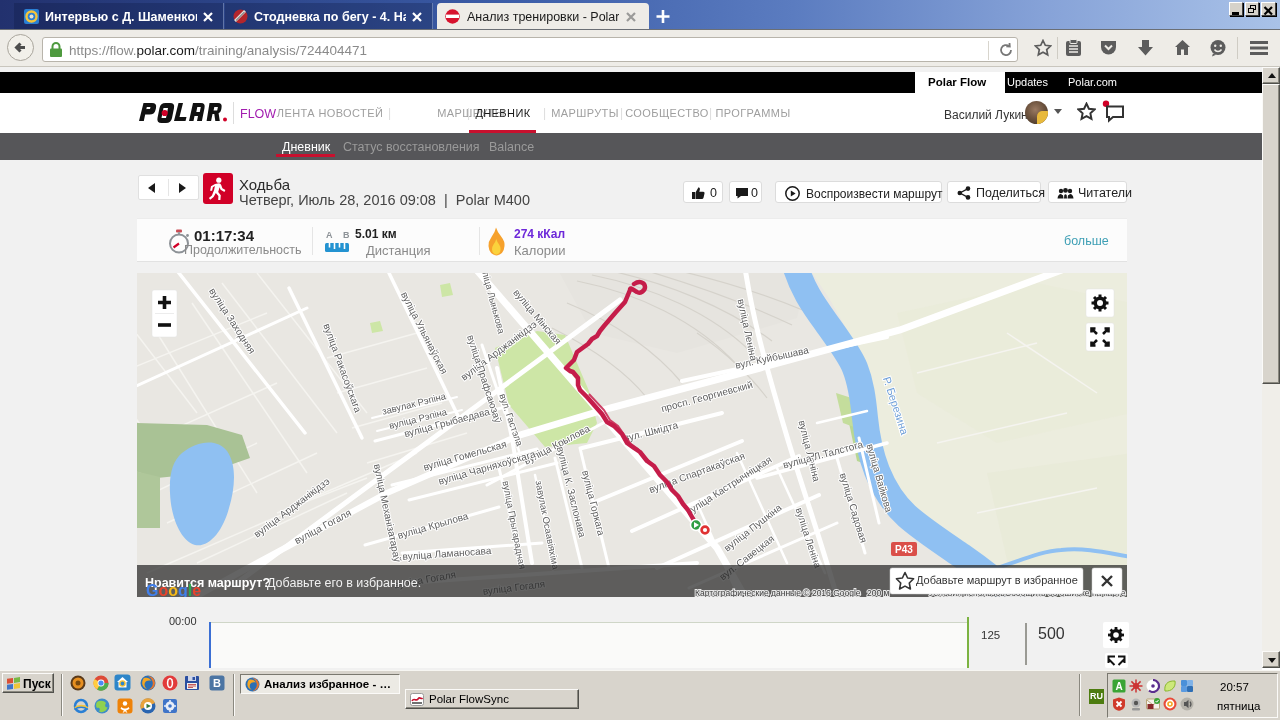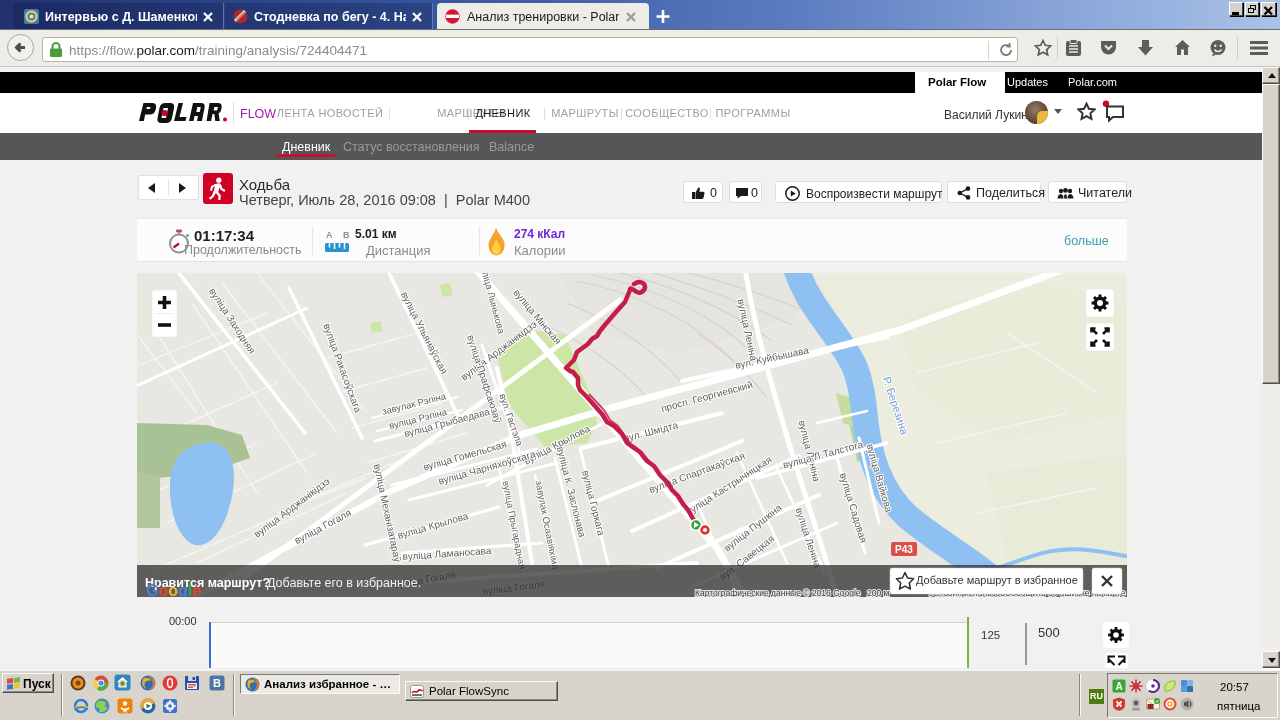--- a/index.html
+++ b/index.html
@@ -472,21 +472,21 @@
       </g>
     </g>
   </svg>
 
   <div class="abs" style="left:169px;top:548px;font-size:11px;color:#333;">00:00</div>
   <div class="abs" style="left:210px;top:555px;width:758px;height:46px;background:#fafaf9;border-top:1px solid #cfd6c8;"></div>
   <div class="abs" style="left:209px;top:555px;width:2px;height:46px;background:#3b6fd4;"></div>
   <div class="abs" style="left:967px;top:550px;width:2px;height:51px;background:#7cb342;"></div>
   <div class="abs" style="left:1025px;top:556px;width:2px;height:42px;background:#9a9a94;"></div>
   <div class="abs" style="left:981px;top:562px;font-size:11.5px;color:#333;">125</div>
-  <div class="abs" style="left:1038px;top:558px;font-size:13px;color:#333;">500</div>
+  <div class="abs" style="left:1038px;top:558px;font-size:16px;color:#333;">500</div>
   <div class="abs" style="left:1103px;top:555px;width:26px;height:26px;background:#fff;border-radius:2px;">
     <svg width="26" height="26">
           <g fill="#111">
             <circle cx="13" cy="13" r="6"></circle>
             <g stroke="#111" stroke-width="2.8">
               <path d="M13 5 V21"></path>
               <path d="M5 13 H21"></path>
               <path d="M7.5 7.5 L18.5 18.5"></path>
               <path d="M18.5 7.5 L7.5 18.5"></path>
             </g>
@@ -593,21 +593,21 @@
   <div class="abs" style="left:233px;top:3px;width:2px;height:42px;border-left:1px solid #8a887f;border-right:1px solid #fbfaf8;"></div>
 
   <div class="abs sunken" style="left:240px;top:3px;width:160px;height:20px;background:#eceae4;">
     <svg class="abs" style="left:4px;top:2px" width="15" height="15">
           <circle cx="7.5" cy="7.5" r="7" fill="#2b6fb5"></circle>
           <path d="M7.5 1 A6.5 6.5 0 0 1 14 7.5 A6.5 6.5 0 0 1 7.5 14 C11 12 12.5 9.5 11.5 6 C11 4 9.5 2 7.5 1 Z" fill="#e8762d"></path>
           <path d="M3.8 3 C6.5 2 9.5 3 10.8 5.5 C8.5 4.8 6 5.2 5 7.5 C4.2 9.5 5 11.5 6.8 12.8 C4 12 2.2 9.8 2.4 7 C2.6 5.2 3 4 3.8 3 Z" fill="#f5a623"></path>
         </svg>
     <span class="abs" style="left:23px;top:3px;font-size:11.5px;font-weight:bold;color:#000;white-space:nowrap;">Анализ избранное - …</span>
   </div>
-  <div class="abs raised" style="left:405px;top:10px;width:153px;height:20px;">
+  <div class="abs raised" style="left:405px;top:18px;width:174px;height:20px;">
     <svg class="abs" style="left:4px;top:3px" width="14" height="13">
           <rect x="0.5" y="0.5" width="13" height="12" rx="2" fill="#fff" stroke="#999"></rect>
           <path d="M2 8 C4 4 6 9 8 6 C10 3 11 7 12.5 5" stroke="#c8102e" stroke-width="1.6" fill="none"></path>
           <path d="M2 10 H12" stroke="#333" stroke-width="1.4"></path>
         </svg>
     <span class="abs" style="left:23px;top:3px;font-size:11.5px;color:#000;white-space:nowrap;">Polar FlowSync</span>
   </div>
   <div class="abs" style="left:1079px;top:3px;width:2px;height:42px;border-left:1px solid #8a887f;border-right:1px solid #fbfaf8;"></div>
 
   <div class="abs" style="left:1089px;top:18px;width:15px;height:15px;background:#4d7c0f;color:#fff;font-size:9px;font-weight:bold;text-align:center;line-height:15px;">RU</div>

